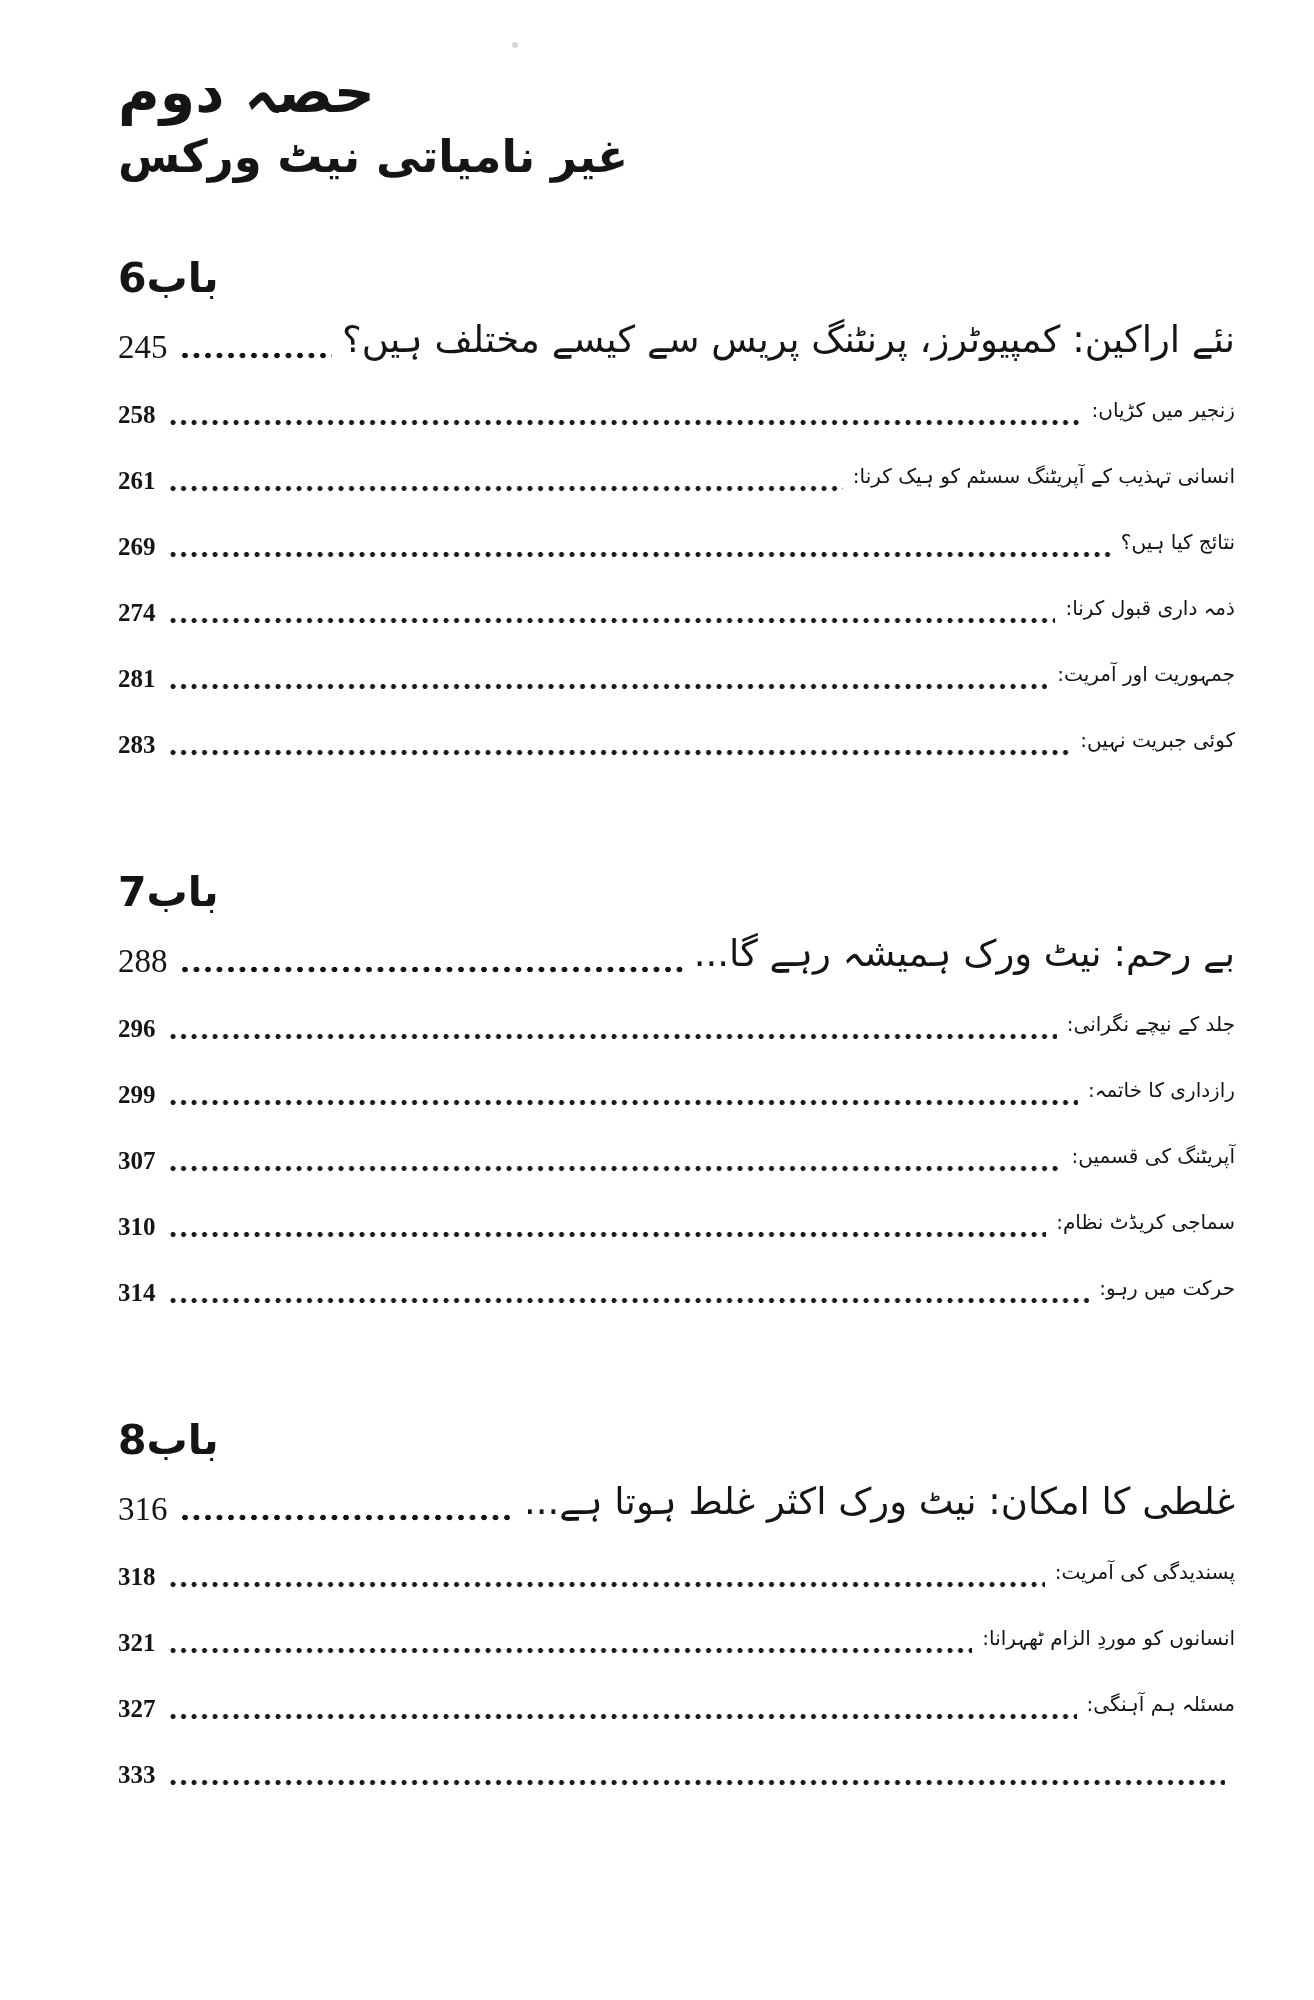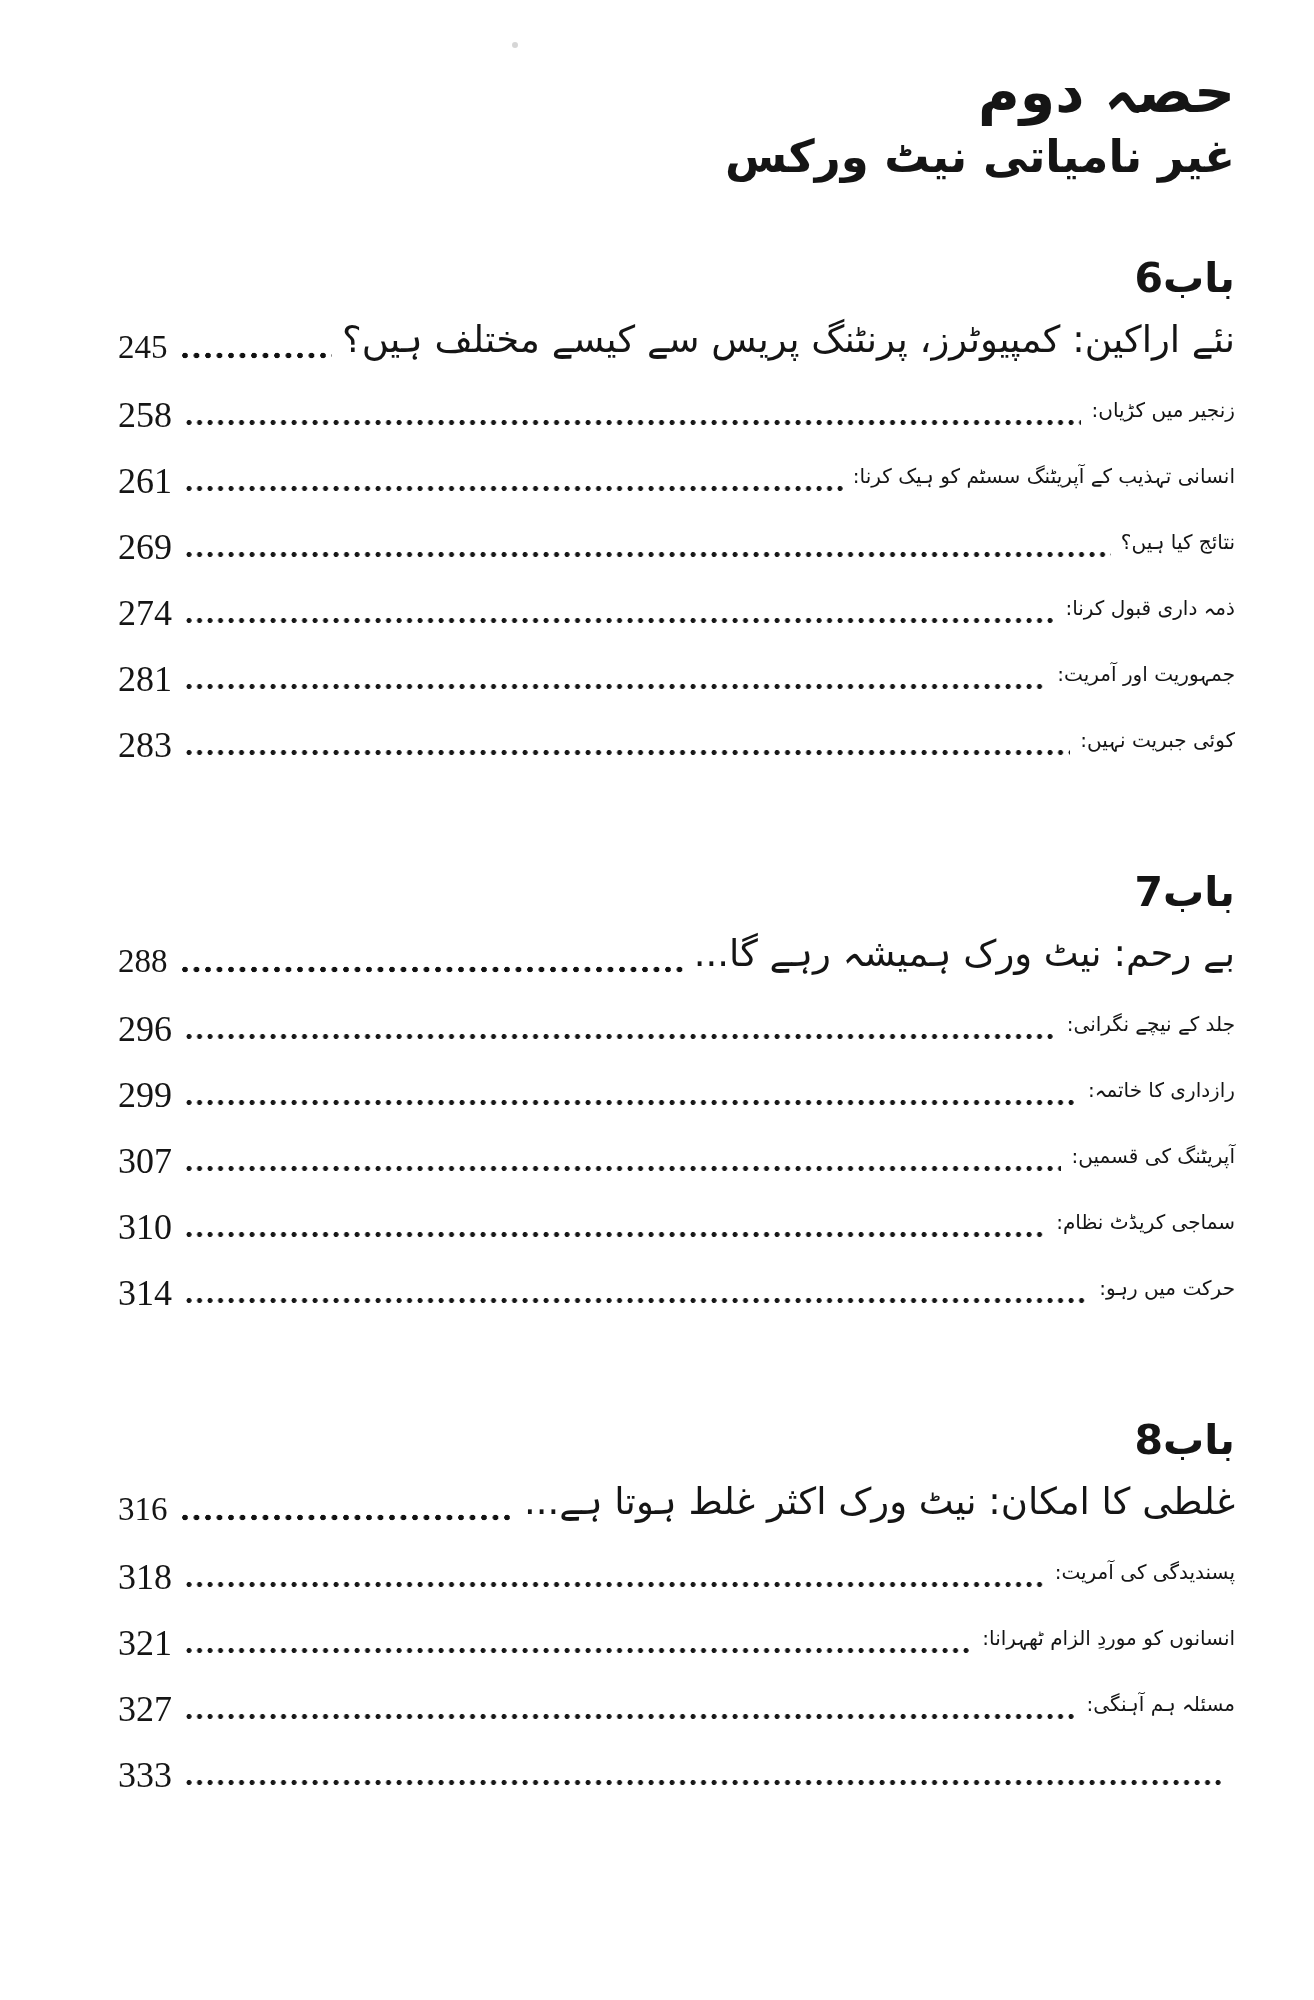--- a/index.html
+++ b/index.html
@@ -25,62 +25,63 @@
     border-radius: 50%;
     background: #b5b5b5;
     opacity: 0.55;
   }
   .content {
     padding: 0 79px 0 118px;
   }
   
   .part-heading {
     padding-top: 56px;
-    text-align: right;
+    text-align: left;
     direction: rtl;
   }
   .part-line1 {
     font-size: 57px;
     line-height: 72px;
     font-weight: bold;
     letter-spacing: 1px;
   }
   .part-line2 {
     font-size: 45px;
     line-height: 58px;
     font-weight: bold;
   }
   
   .chapter-block { margin-top: 64px; }
   .chapter-block + .chapter-block { margin-top: 102px; }
   .chapter-label {
     direction: rtl;
-    text-align: right;
+    text-align: left;
     font-size: 41px;
     line-height: 56px;
     font-weight: bold;
   }
   
   .toc-row {
     display: flex;
     align-items: flex-end;
   }
   .title-row {
     margin-top: 6px;
     height: 54px;
   }
   .entry-row {
     margin-top: 20px;
     height: 46px;
   }
   .toc-num {
     flex: 0 0 auto;
     font-family: "Liberation Serif", "DejaVu Serif", serif;
-    font-size: 36px;
+    font-size: 25px;
     line-height: 34px;
+    font-weight: bold;
   }
   .title-row .toc-num {
     font-size: 33px;
     line-height: 37px;
     font-weight: normal;
     text-align: right;
   }
   .leader {
     flex: 1 1 auto;
     height: 7px;

